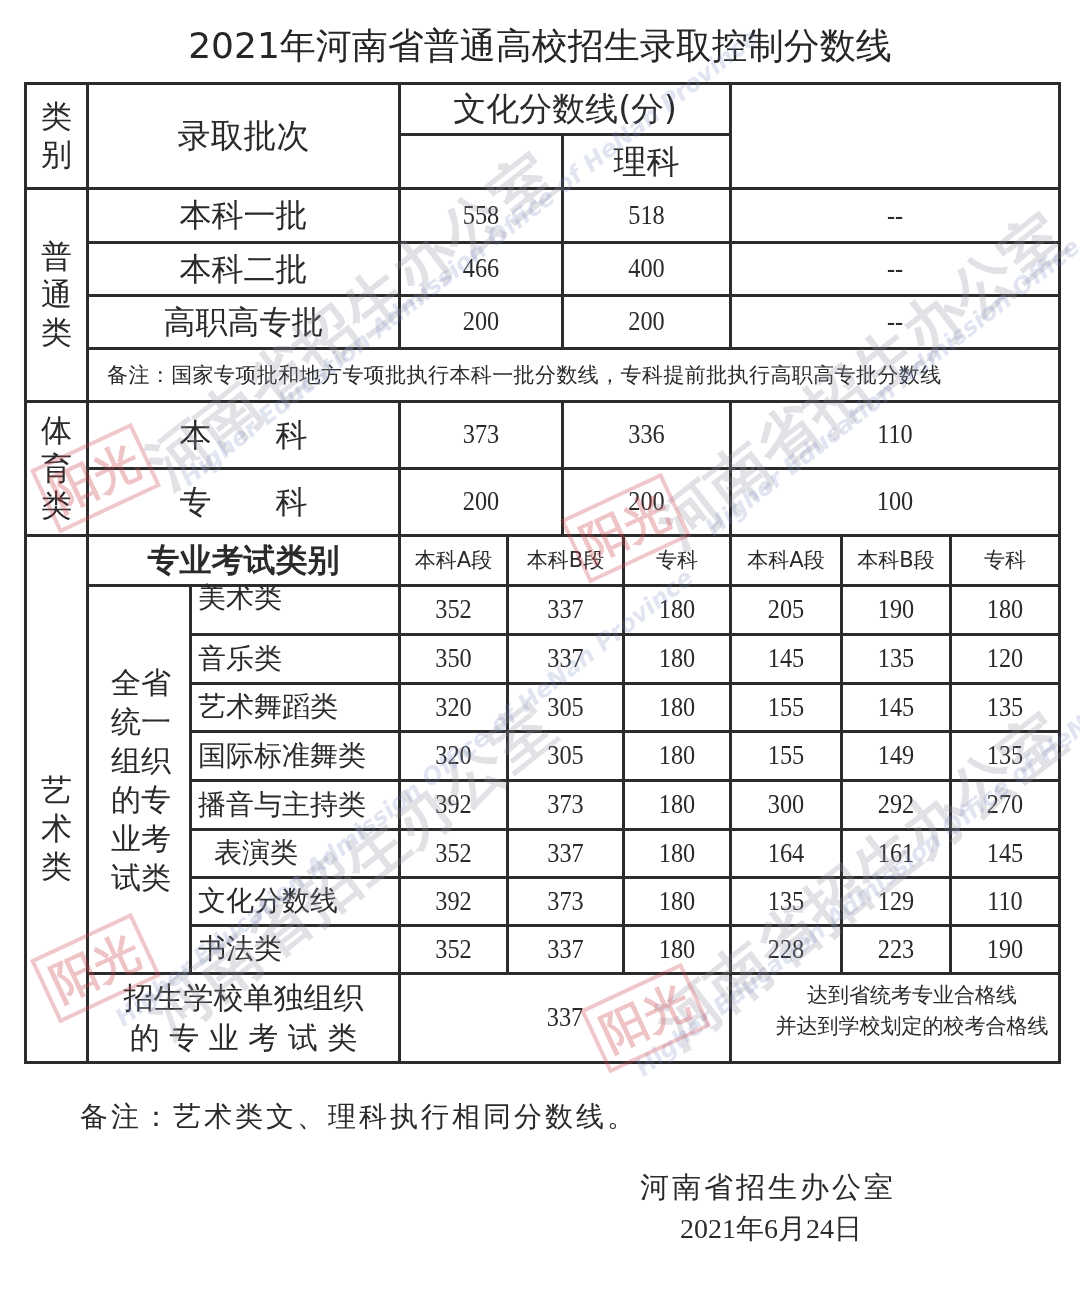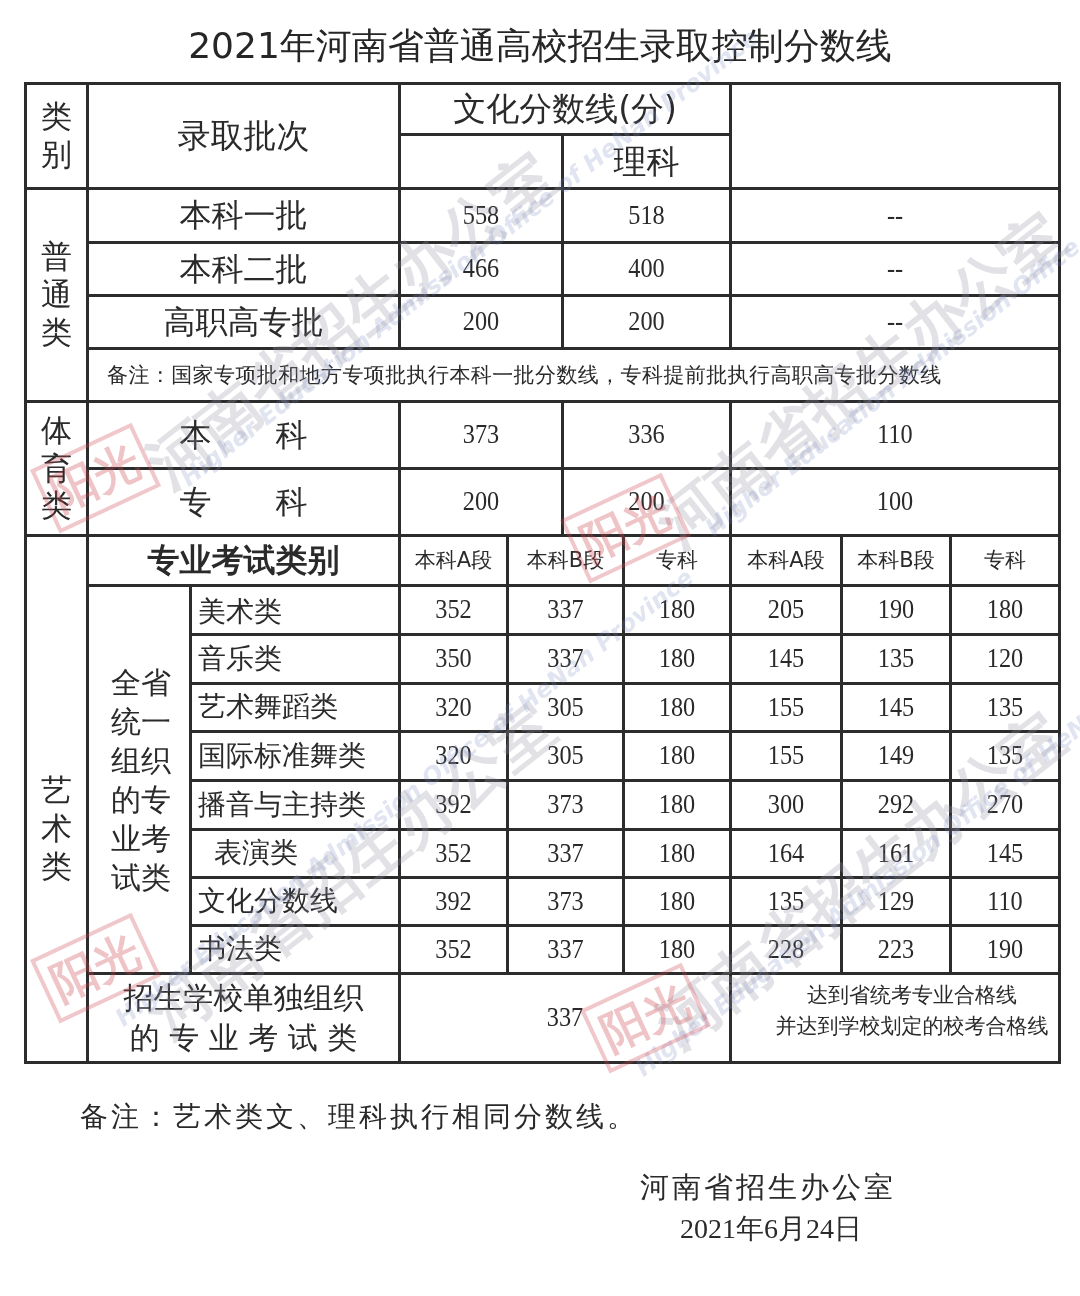--- a/index.html
+++ b/index.html
@@ -118,21 +118,21 @@
   <div class="cell sub" style="left:401px;top:537px;width:105px;height:47px;">本科A段</div>
   <div class="cell sub" style="left:509px;top:537px;width:113px;height:47px;">本科B段</div>
   <div class="cell sub" style="left:625px;top:537px;width:104px;height:47px;">专科</div>
   <div class="cell sub" style="left:732px;top:537px;width:108px;height:47px;">本科A段</div>
   <div class="cell sub" style="left:843px;top:537px;width:106px;height:47px;">本科B段</div>
   <div class="cell sub" style="left:952px;top:537px;width:106px;height:47px;">专科</div>
 
   <div class="cell" style="left:98px;top:587px;width:86px;height:385px;font-size:30px;line-height:1.3;font-family:Liberation Serif, serif;word-break:break-all;padding:12px 6px;text-align:center;">全省统一组织的专业考试类</div>
 
   <div>
-    <div class="cell item" style="left:192px;top:589px;width:206px;height:46px;">美术类</div>
+    <div class="cell item" style="left:192px;top:575px;width:206px;height:46px;">美术类</div>
     <div class="cell num" style="left:401px;top:587px;width:105px;height:46px;">352</div>
     <div class="cell num" style="left:509px;top:587px;width:113px;height:46px;">337</div>
     <div class="cell num" style="left:625px;top:587px;width:104px;height:46px;">180</div>
     <div class="cell num" style="left:732px;top:587px;width:108px;height:46px;">205</div>
     <div class="cell num" style="left:843px;top:587px;width:106px;height:46px;">190</div>
     <div class="cell num" style="left:952px;top:587px;width:106px;height:46px;">180</div>
   </div>
   <div>
     <div class="cell item" style="left:192px;top:636px;width:206px;height:46px;">音乐类</div>
     <div class="cell num" style="left:401px;top:636px;width:105px;height:46px;">350</div>

